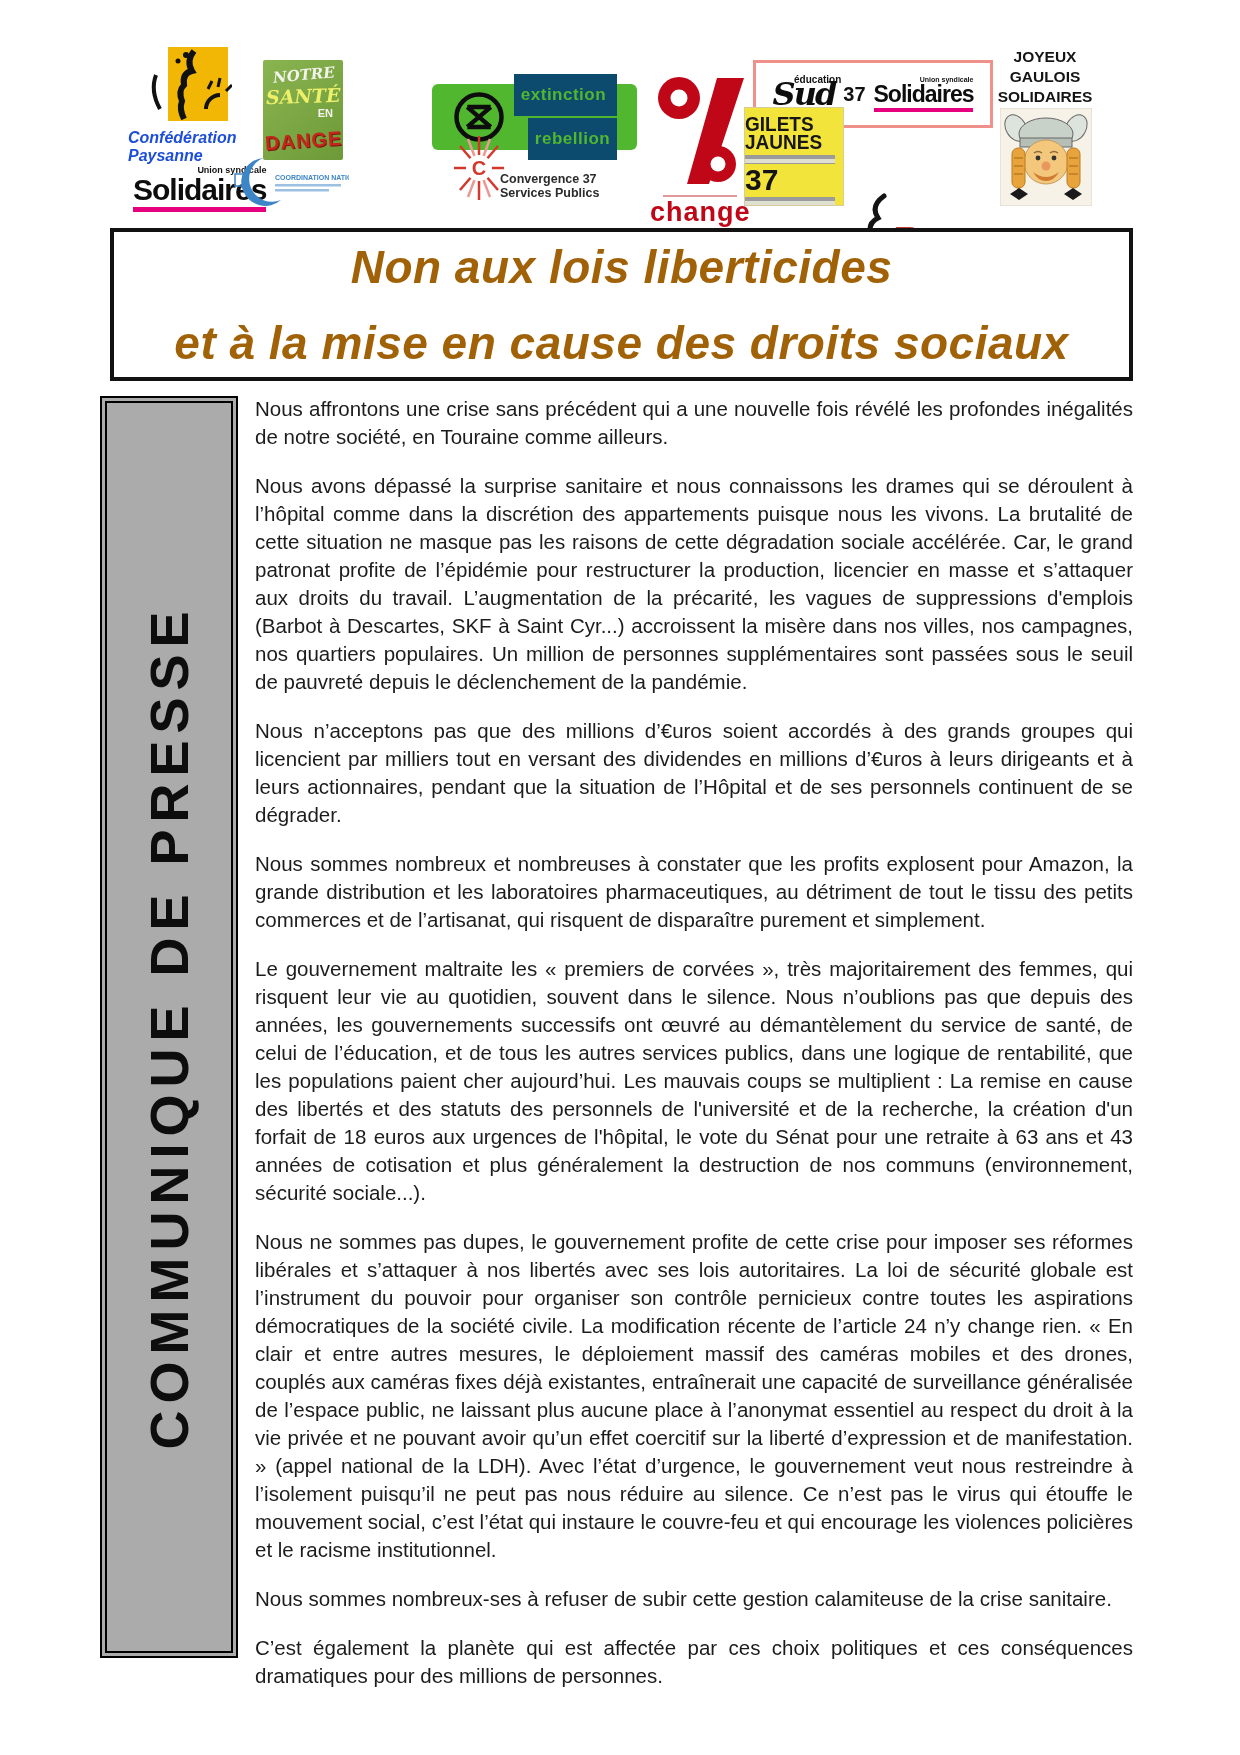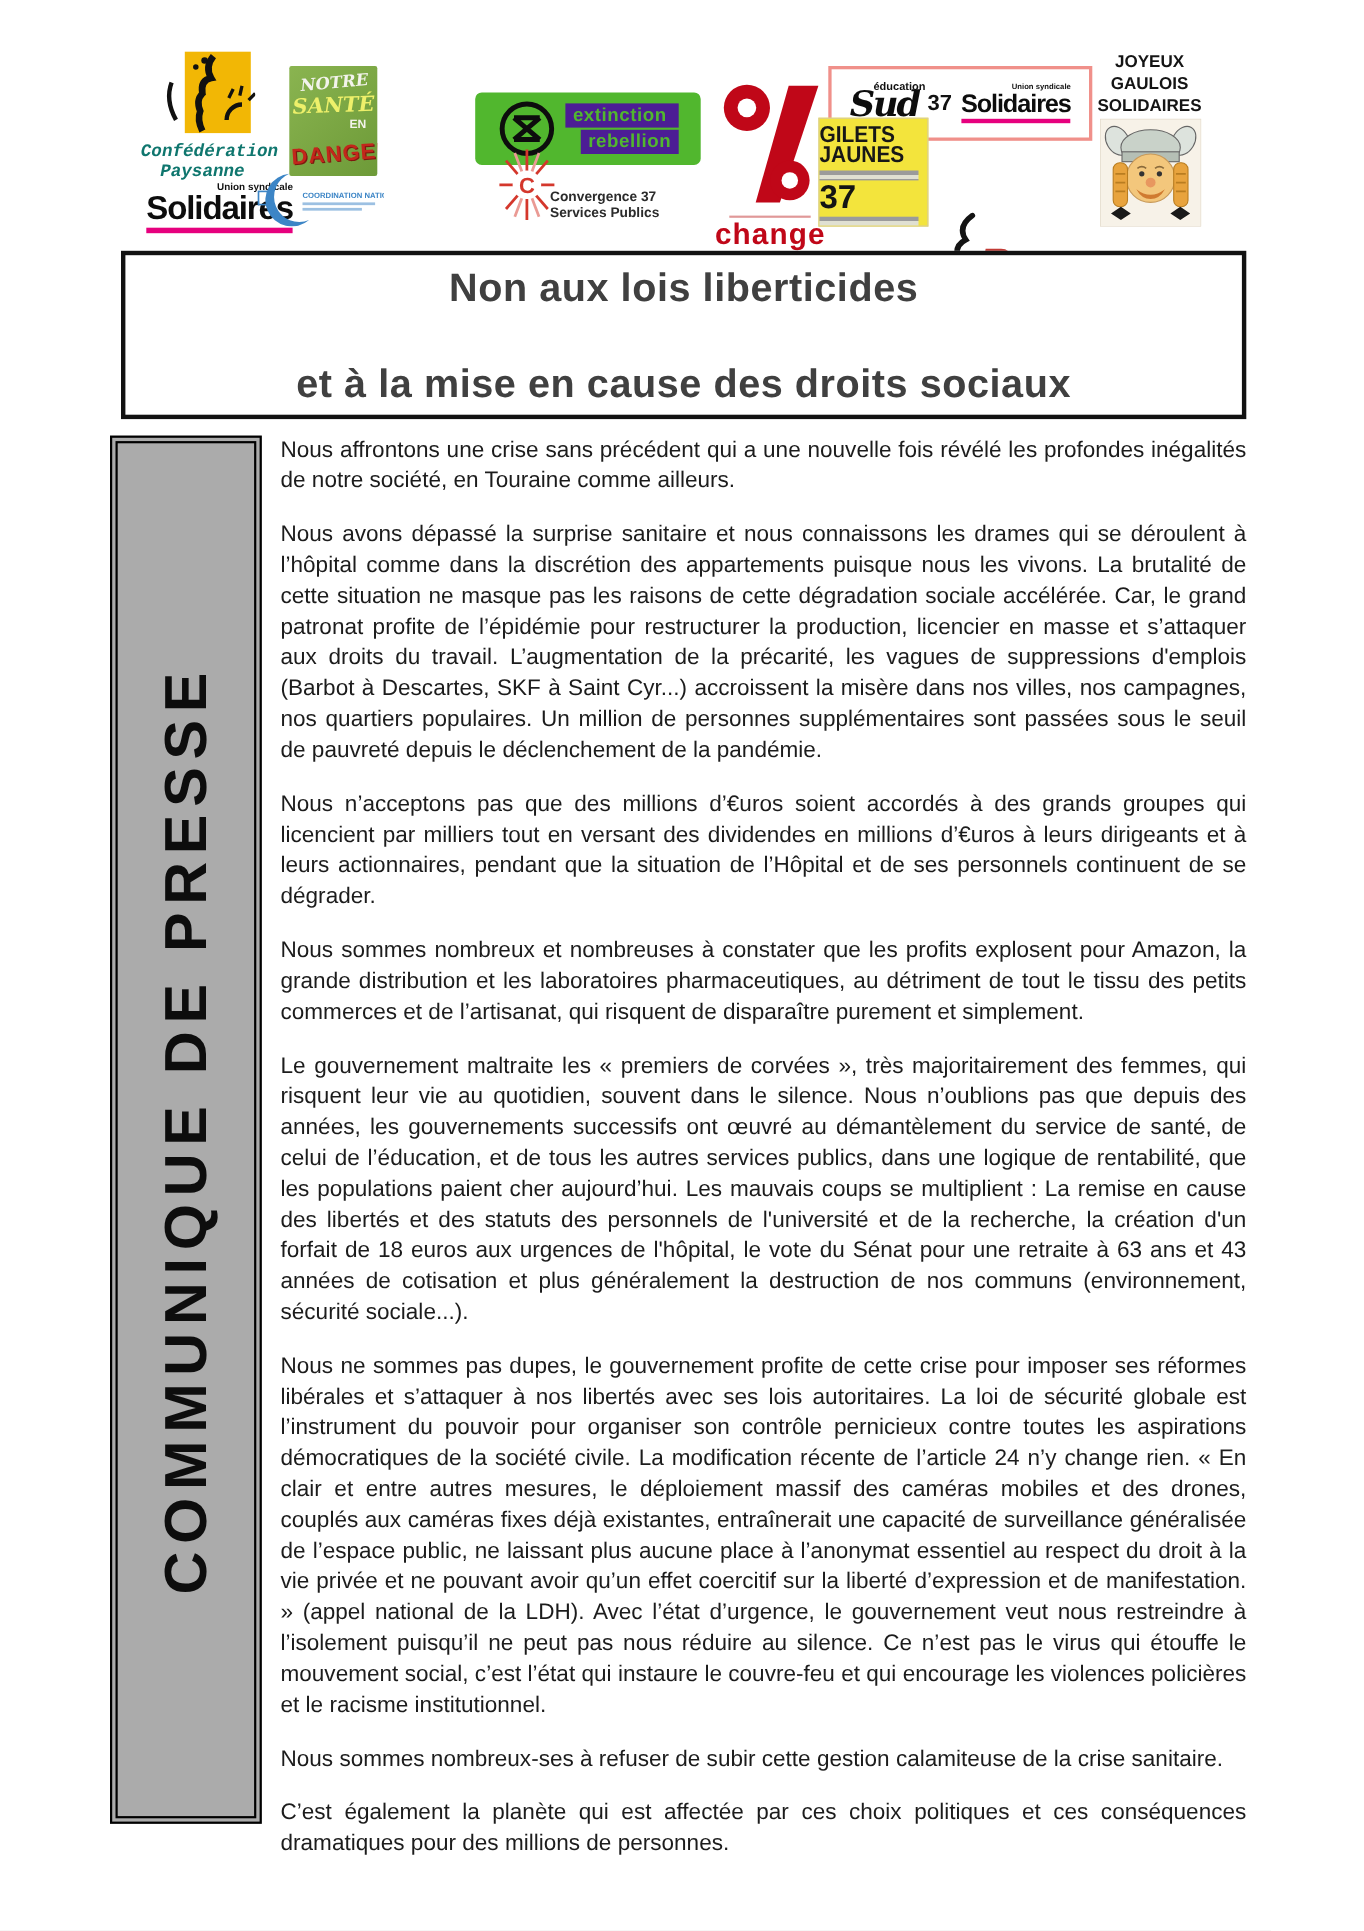--- a/index.html
+++ b/index.html
@@ -5,22 +5,22 @@
   * { margin:0; padding:0; box-sizing:border-box; }
   body { background:#e8e8e8; }
   .page {
     position:relative; width:1240px; height:1755px; margin:0 auto;
     background:#ffffff; overflow:hidden;
     font-family:"Liberation Sans", sans-serif; color:#1a1a1a;
   }
   .abs { position:absolute; }
 
   
-  .logo-script { font-family:Liberation Mono, monospace; font-style:italic; font-weight:bold;
-    font-size:16px; line-height:1.1; text-align:center; color:#0f766e; }
+  .logo-script { font-family:Liberation Sans, sans-serif; font-style:italic; font-weight:bold;
+    font-size:16px; line-height:1.1; text-align:left; color:#1d4ed8; }
 
   .solidaires-mark { display:inline-block; }
   .solidaires-mark .union { display:block; text-align:right; font-size:9px; line-height:1;
     font-weight:bold; color:#111; }
   .solidaires-mark .word { display:block; font-weight:800; color:#0d0d0d; letter-spacing:-1px;
     border-bottom:5px solid #e6007e; line-height:1.02; padding-bottom:1px; }
   .sol-big .word { font-size:30px; }
   .sol-small .union { font-size:7px; }
   .sol-small .word { font-size:23px; border-bottom-width:4px; }
 
@@ -30,22 +30,22 @@
   .sante-l1 { top:6px; right:8px; color:#f3f3ec; font-size:15px; transform:rotate(-5deg);
     font-family:"DejaVu Serif", serif; font-style:italic; }
   .sante-l2 { top:25px; left:3px; color:#eef06a; font-size:19px; transform:rotate(-2deg);
     font-family:"DejaVu Serif", serif; font-style:italic; }
   .sante-l3 { top:47px; right:10px; color:#f3f3ec; font-size:11px;padding-left:29px; }
   .sante-l4 { bottom:8px; left:2px; color:#c2271b; font-size:20px; transform:rotate(-4deg);
     text-shadow:1px 1px 0 #7e180f; letter-spacing:1px; }
 
   .xr-box { width:205px; height:66px; background:#51b72e; border-radius:6px;
     display:flex; align-items:center; justify-content:center; gap:8px; }
-  .xr-text div { background:#4c1d95; color:#51b72e; font-weight:800; font-size:17px;
-    padding:1px 7px; line-height:1.15; letter-spacing:0.5px; }
+  .xr-text div { background:#0c4a6e; color:#51b72e; font-weight:800; font-size:17px;
+    padding:11px 7px; line-height:1.15; letter-spacing:0.5px; }
   .xr-text div:last-child { margin-left:14px; margin-top:2px; }
 
   .convergence-text { font-size:12.5px; font-weight:700; color:#2b2b2b; width:150px; }
 
   .attac-box { width:100px; text-align:center; }
   .attac-line { width:74px; height:2px; background:#e09898; margin:4px auto 2px; }
   .attac-word { color:#c00718; font-weight:800; font-size:27px; letter-spacing:1px; line-height:1; }
 
   .sud-box { width:240px; height:68px; background:#fff; border:3px solid #f0908a;
     display:flex; align-items:center; justify-content:center; gap:8px; }
@@ -70,22 +70,22 @@
   .parole-cap-blue { color:#4a7ab5; font-size:34px; font-weight:bold; }
   .parole-rest { color:#3a8fa0; font-size:19px; }
 
   .joyeux-text { width:120px; text-align:center; font-weight:800; font-size:15.5px;
     line-height:1.3; color:#141414; }
 
   
   .title-box { left:110px; top:228px; width:1023px; height:153px; border:4px solid #121212;
     background:#fff; display:flex; flex-direction:column; justify-content:space-between;
     padding:10px 0 8px; text-align:center; }
-  .title-box div { font-size:36px; font-weight:800; letter-spacing:0.5px; color:#404040;
-    line-height:1.1; }
+  .title-box div { font-size:46px; font-weight:800; letter-spacing:0.5px; color:#a16207;
+    line-height:1.1;font-style:italic; }
 
   
   .sidebar { left:100px; top:396px; width:138px; height:1262px; background:#ababab;
     border:2px solid #000; }
   .sidebar::before { content:""; position:absolute; inset:3px; border:2px solid #000;
     pointer-events:none; }
   .sidebar-label { position:absolute; top:50%; left:50%;
     transform:translate(-50%,-50%) rotate(-90deg); white-space:nowrap;
     font-size:54px; font-weight:800; letter-spacing:7px; color:#0d0d0d; }
 

